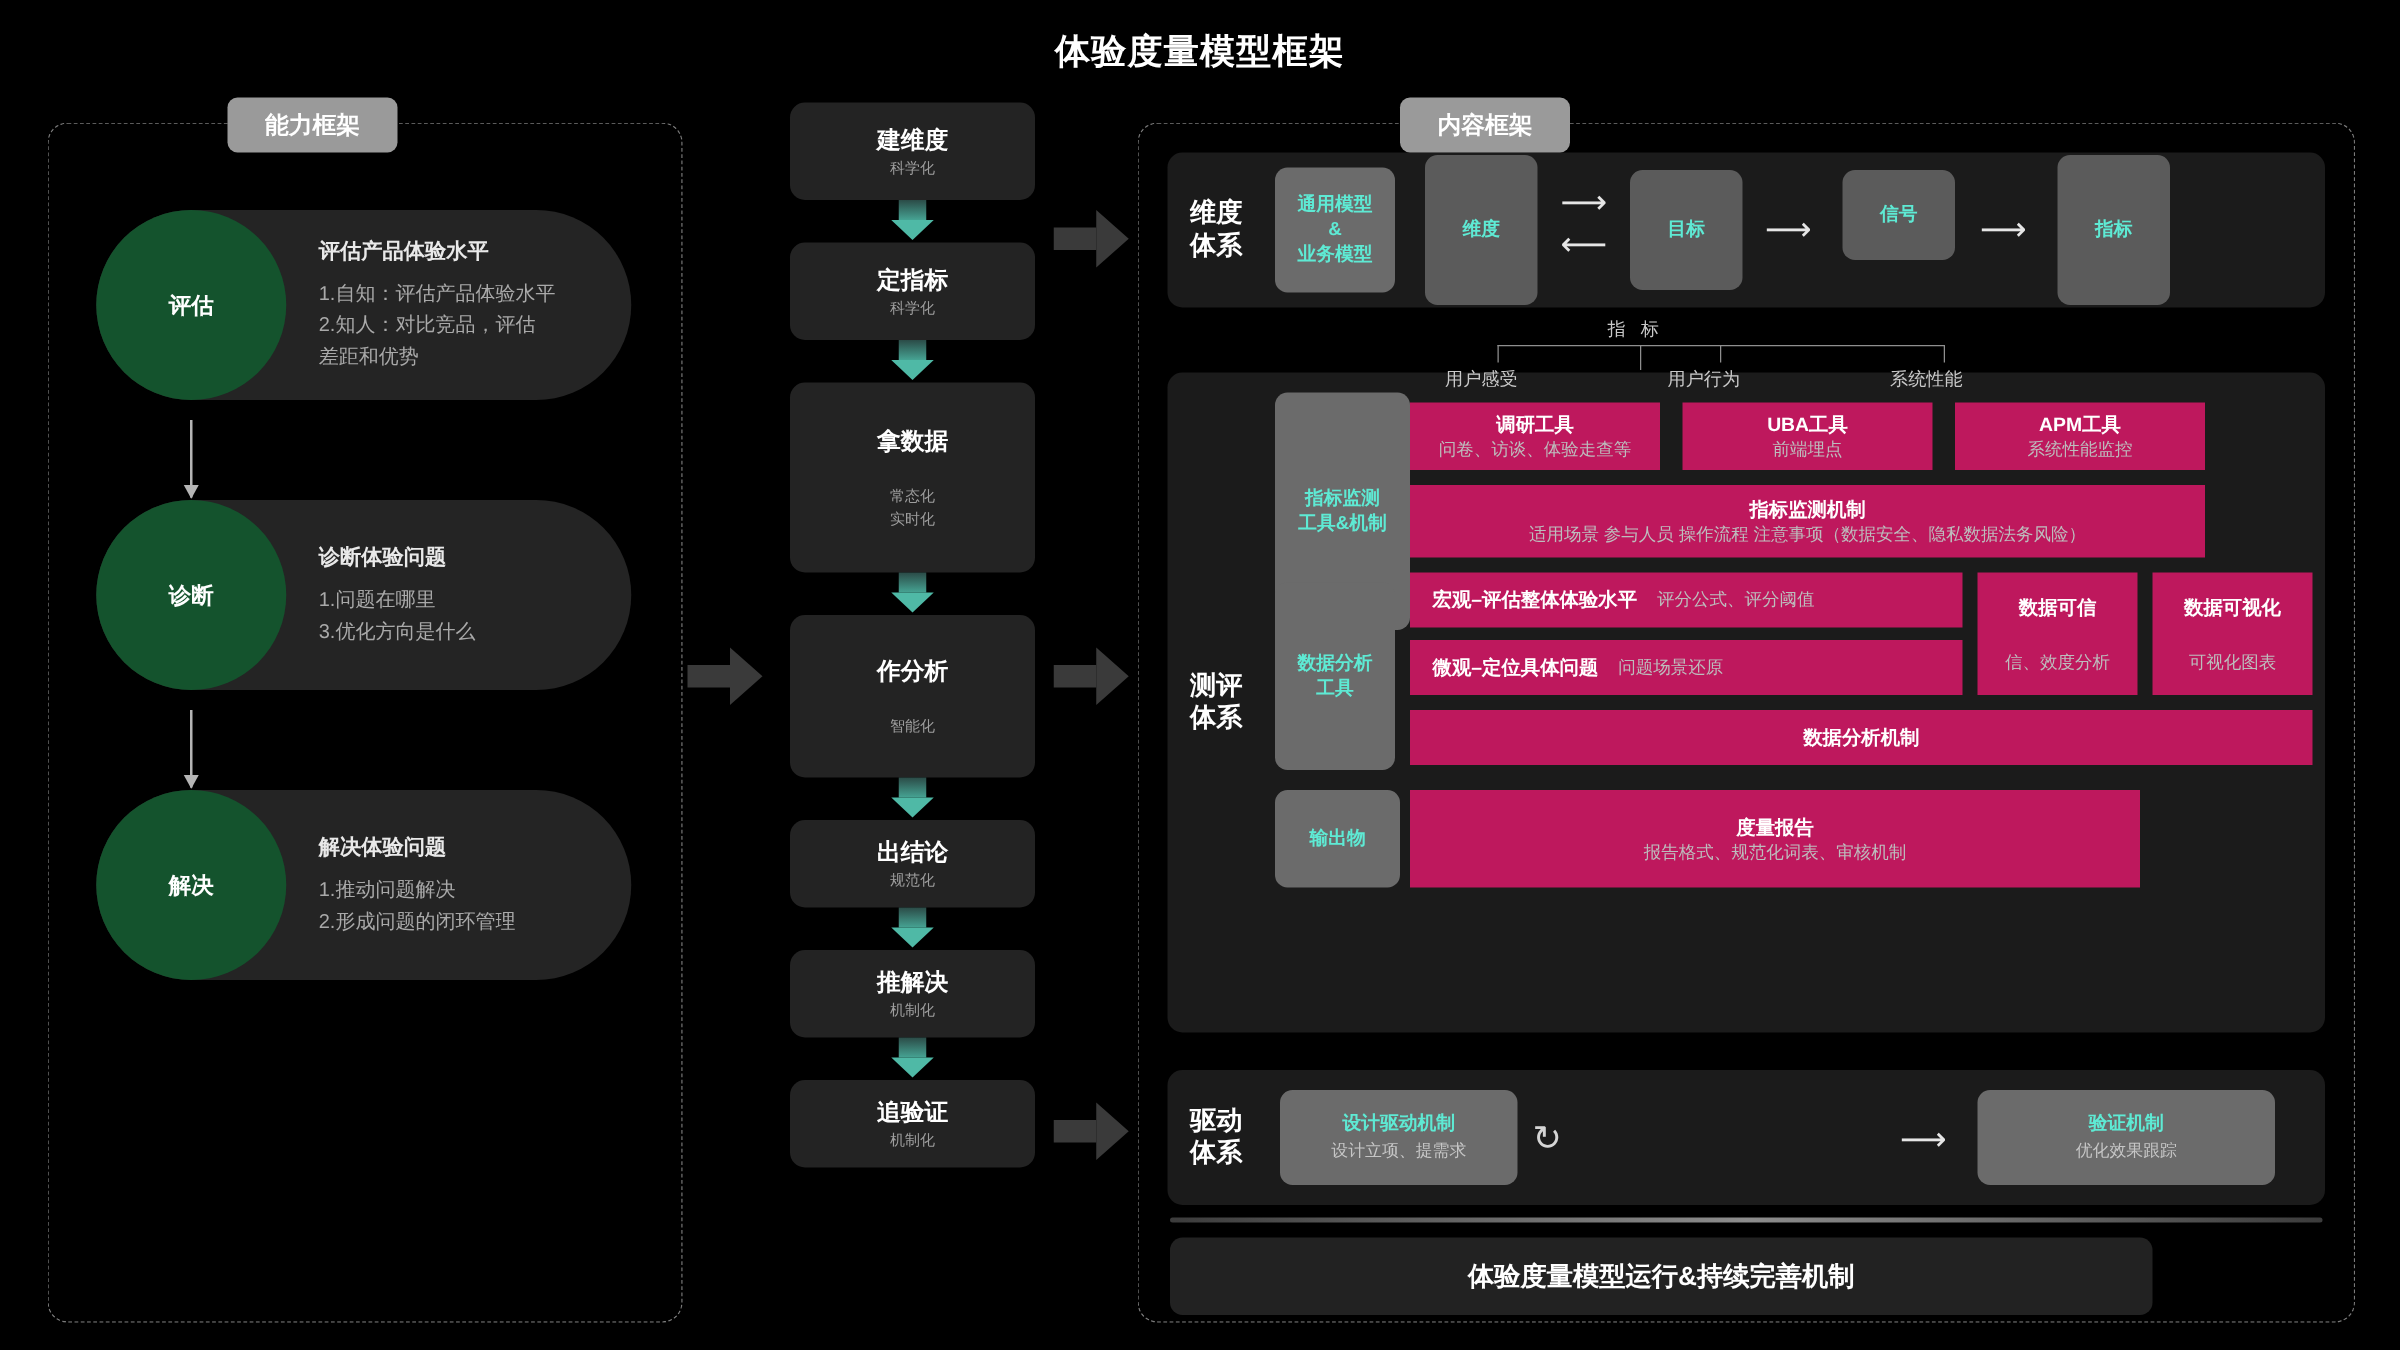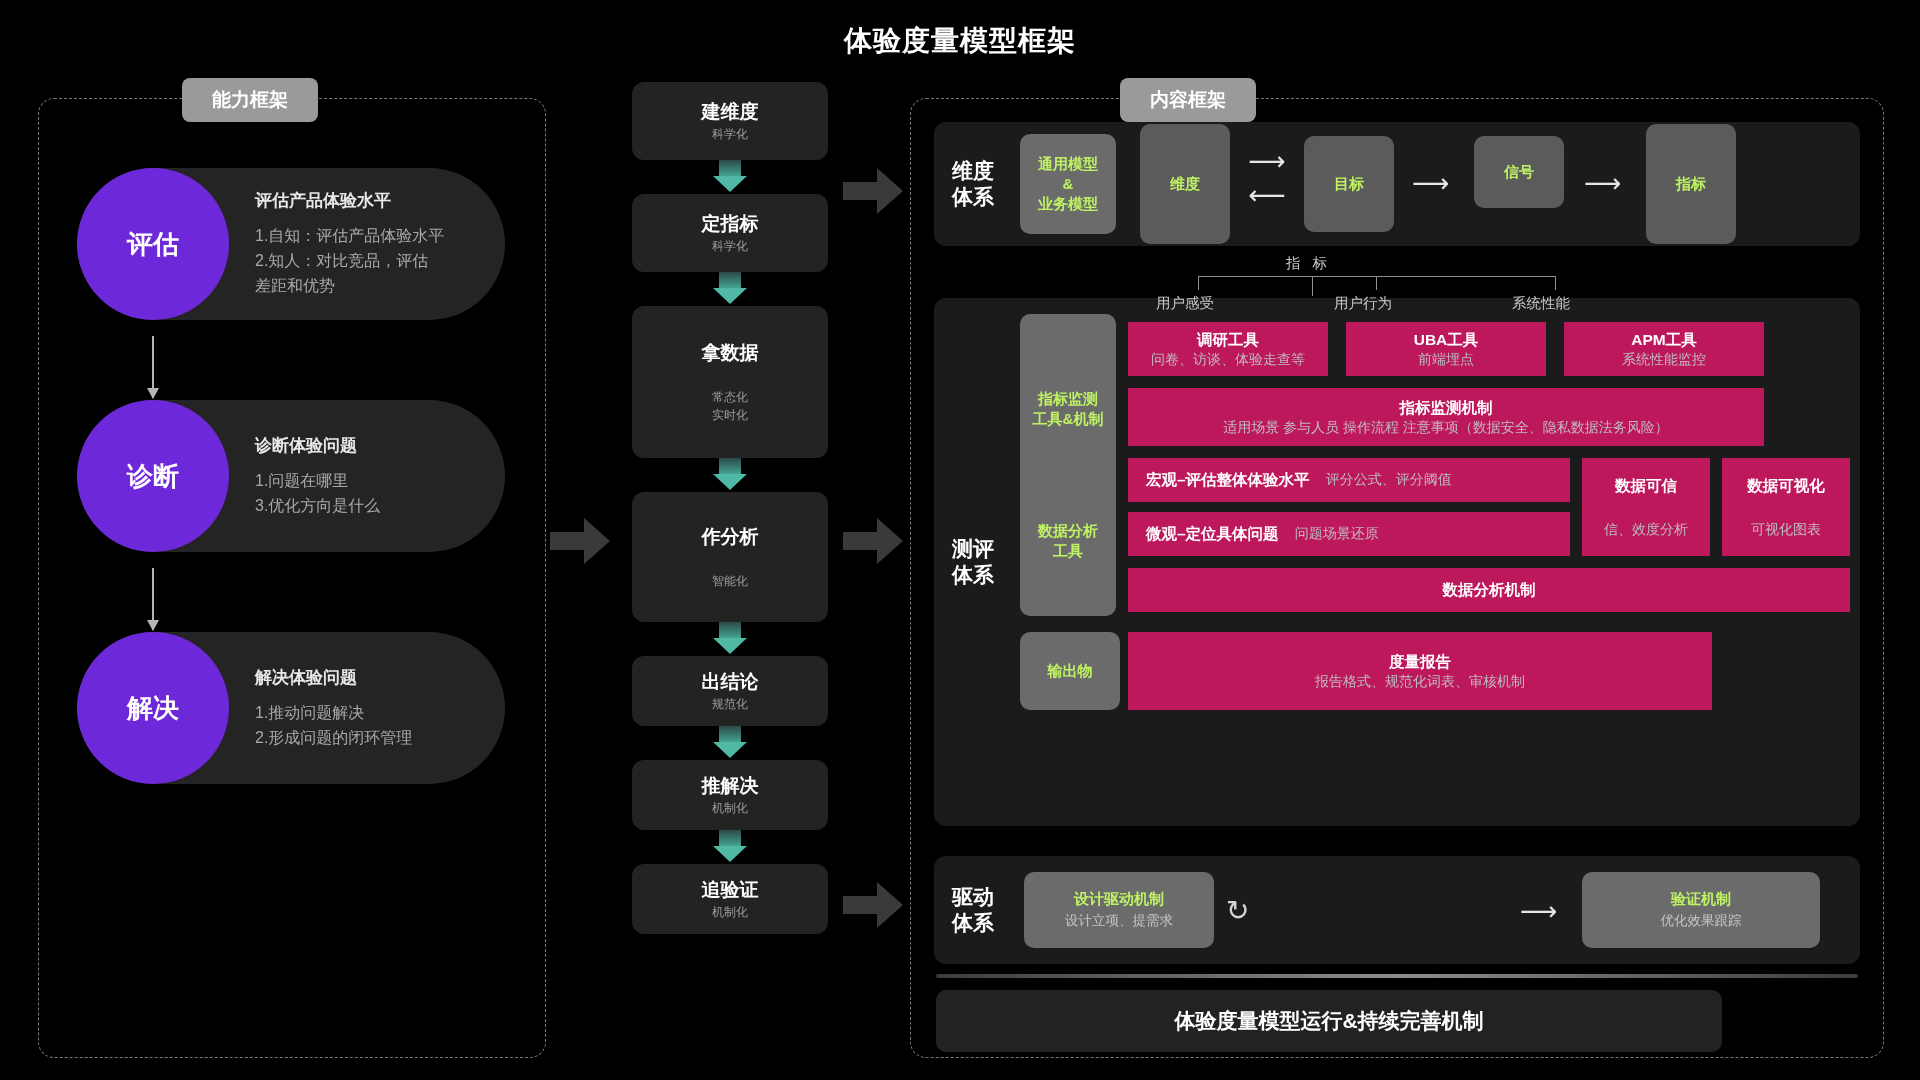--- a/index.html
+++ b/index.html
@@ -41,23 +41,23 @@
 
   .cap-row {
     position:absolute;
     left:77px; width:428px; height:152px;
     background:#242424;
     border-radius:76px;
   }
   .cap-circle {
     position:absolute; left:0; top:0;
     width:152px; height:152px; border-radius:50%;
-    background:#6d28d9;
+    background:#14532d;
     display:flex; align-items:center; justify-content:center;
-    font-size:26px; font-weight:bold; color:#fff;
+    font-size:18px; font-weight:bold; color:#fff;
   }
   .cap-body {
     position:absolute; left:178px; top:0; height:152px;
     display:flex; flex-direction:column; justify-content:center;
   }
   .cap-head { font-size:17px; font-weight:bold; color:#e9e9e9; margin-bottom:12px; }
   .cap-line { font-size:16px; color:#a9a9a9; line-height:1.55; max-width:250px; }
 
   .v-arrow {
     position:absolute; left:152px; width:2px; background:#b5b5b5;
@@ -116,21 +116,21 @@
     display:flex; flex-direction:column; align-items:center; justify-content:center;
     font-size:21px; font-weight:bold; color:#fff; line-height:1.25;
   }
 
   .chip {
     position:absolute; background:#6b6b6b; border-radius:10px;
     display:flex; flex-direction:column; align-items:center; justify-content:center;
     text-align:center;
   }
   .chip-mid  { background:#5b5b5b; }
-  .chip-t { font-size:15px; font-weight:bold; color:#bef264; line-height:1.35; }
+  .chip-t { font-size:15px; font-weight:bold; color:#5eead4; line-height:1.35; }
   .chip-s { font-size:13.5px; color:#c6c6c6; line-height:1.4; margin-top:3px; }
   .card-t { font-size:15.5px; font-weight:bold; color:#fff; }
   .card-s { font-size:14px; color:#bdbdbd; }
 
   .h-arrow { position:absolute; color:#e6e6e6; font-size:26px; line-height:1; }
 
   .tree-label { position:absolute; font-size:14.5px; color:#c9c9c9; white-space:nowrap; }
   .tree-line { position:absolute; background:#8f8f8f; }
 
   .wide-bar {
@@ -310,21 +310,21 @@
 
     <div class="chip chip-mid" style="left:712px; top:2px; width:90px; height:120px;">
       <div class="chip-t">指标</div>
     </div>
   </div>
 
   <div class="sys-block" style="left:934px; top:298px; width:926px; height:528px">
     <div class="sys-label" style="white-space:pre-line">测评
 体系</div>
 
-    <div class="chip" style="left:86px; top:16px; width:96px; height:190px;">
+    <div class="chip" style="left:86px; top:16px; width:108px; height:190px;">
       <div class="chip-t" style="white-space:pre-line">指标监测
 工具&amp;机制</div>
     </div>
 
     <div class="tree-label" style="left:352px; top:-44px; letter-spacing:4px;">指 标</div>
     <div class="tree-line" style="left:378px; top:-22px; width:1px; height:20px"></div>
     <div class="tree-line" style="left:264px; top:-22px; width:358px; height:1px"></div>
     <div class="tree-line" style="left:264px; top:-22px; width:1px; height:14px"></div>
     <div class="tree-line" style="left:442px; top:-22px; width:1px; height:14px"></div>
     <div class="tree-line" style="left:621px; top:-22px; width:1px; height:14px"></div>

